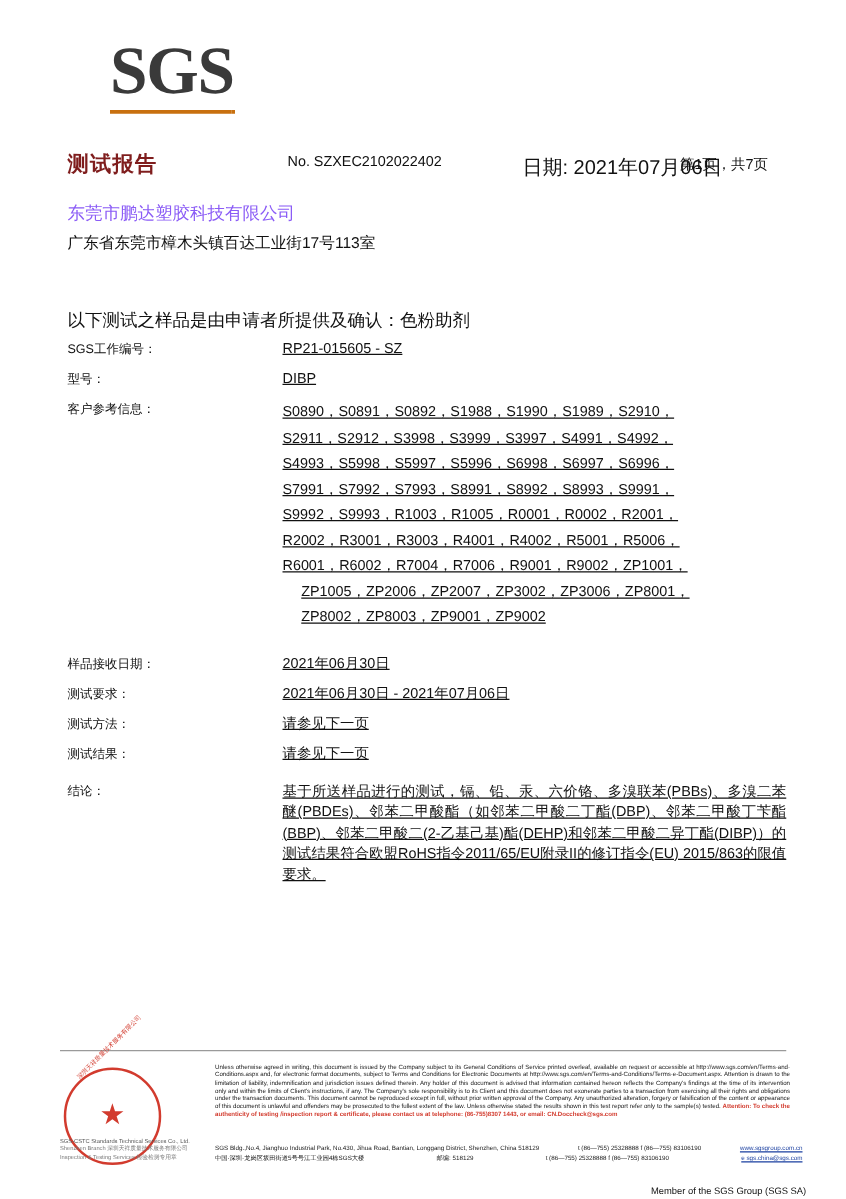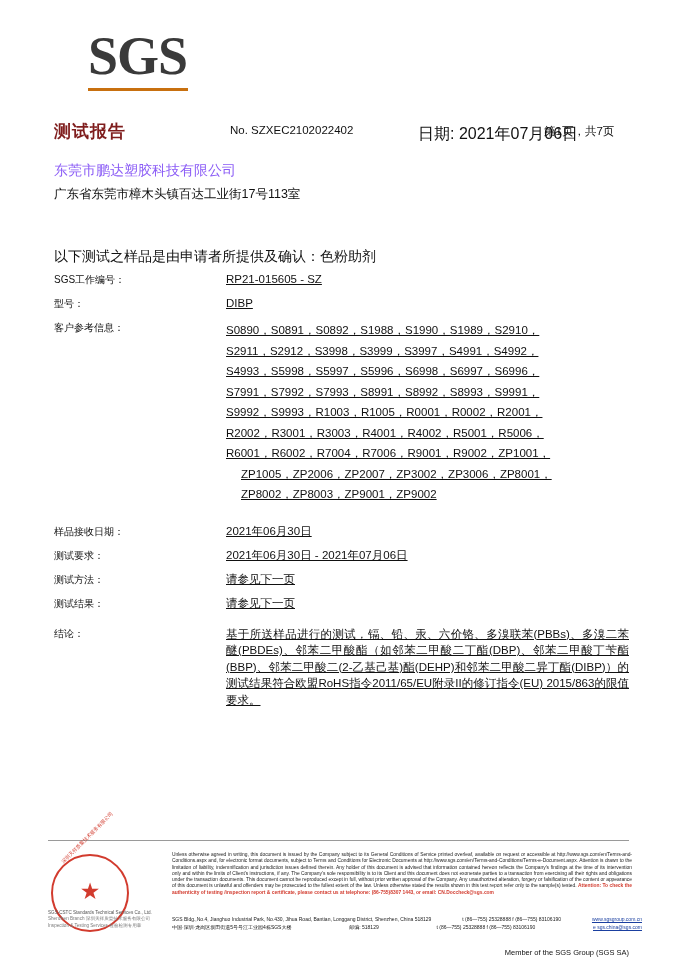--- a/index.html
+++ b/index.html
@@ -257,20 +257,21 @@
     justify-content: space-between;
   }
   .member-line {
     position: absolute;
     left: 0;
     top: 108px;
     width: 629px;
     text-align: right;
     font-size: 7.5px;
     color: #111;
+    padding-left: 16px;
   }
 </style>
 </head>
 <body>
 
 <div class="page">
 
   <div class="logo-block">
     <div class="logo-text">SGS</div>
     <div class="logo-bar"></div>

